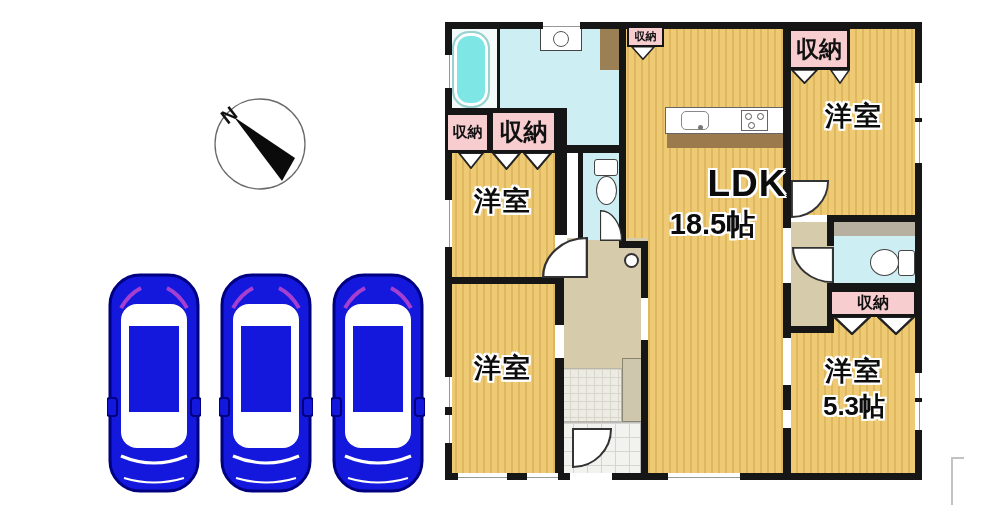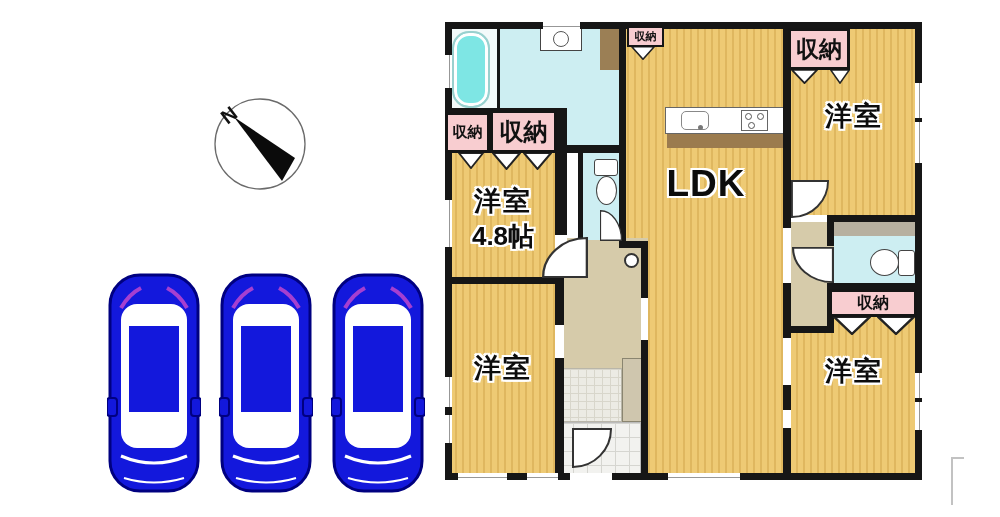--- a/index.html
+++ b/index.html
@@ -193,27 +193,28 @@
   <svg class="abs" style="left:877px;top:316px" width="38" height="19" viewBox="0 0 30 18" preserveAspectRatio="none">
       <polygon points="1,1 29,1 15,17" fill="#fff" stroke="#222" stroke-width="2"></polygon>
     </svg>
 
   <div class="abs closet" style="left:445px;top:112px;width:45px;height:41px;font-size:15px">収納</div>
   <div class="abs closet" style="left:490px;top:110px;width:67px;height:43px;font-size:24px">収納</div>
   <div class="abs closet" style="left:627px;top:26px;width:37px;height:21px;font-size:11px;border-width:2px">収納</div>
   <div class="abs closet" style="left:788px;top:28px;width:62px;height:42px;font-size:23px">収納</div>
   <div class="abs closet" style="left:829px;top:289px;width:88px;height:28px;font-size:16px">収納</div>
 
-  <div class="abs rlabel" style="left:621px;top:163px;width:170px;font-size:37px;letter-spacing:1px">LDK</div>
+  <div class="abs rlabel" style="left:662px;top:163px;width:170px;font-size:37px;letter-spacing:1px">LDK</div>
+  <div class="abs rlabel" style="left:635px;top:205px;width:155px;font-size:29px">18.5帖</div>
 
   <div class="abs rlabel" style="left:790px;top:98px;width:128px;font-size:27px;letter-spacing:2px">洋室</div>
 
   <div class="abs rlabel" style="left:448px;top:183px;width:110px;font-size:27px;letter-spacing:2px">洋室</div>
-  <div class="abs rlabel" style="left:448px;top:219px;width:110px;font-size:26px">4.8帖</div>
 
   <div class="abs rlabel" style="left:448px;top:350px;width:110px;font-size:27px;letter-spacing:2px">洋室</div>
 
   <div class="abs rlabel" style="left:790px;top:353px;width:128px;font-size:27px;letter-spacing:2px">洋室</div>
+  <div class="abs rlabel" style="left:790px;top:389px;width:128px;font-size:26px">5.3帖</div>
 
   <div class="abs" style="left:951px;top:457px;width:13px;height:2px;background:#c2c2c2"></div>
   <div class="abs" style="left:951px;top:457px;width:2px;height:48px;background:#c2c2c2"></div>
 
 </div>
 
 </body></html>

